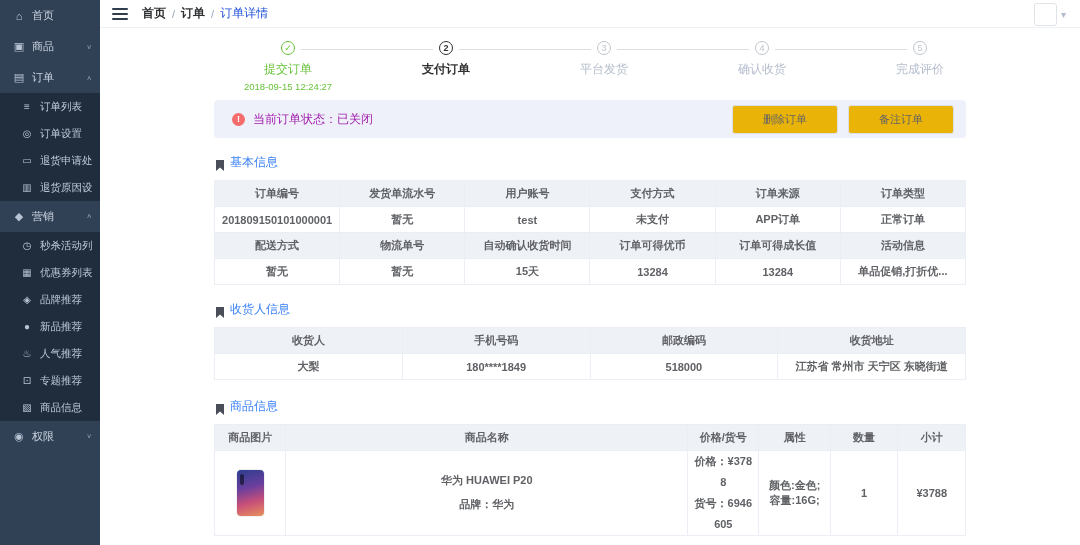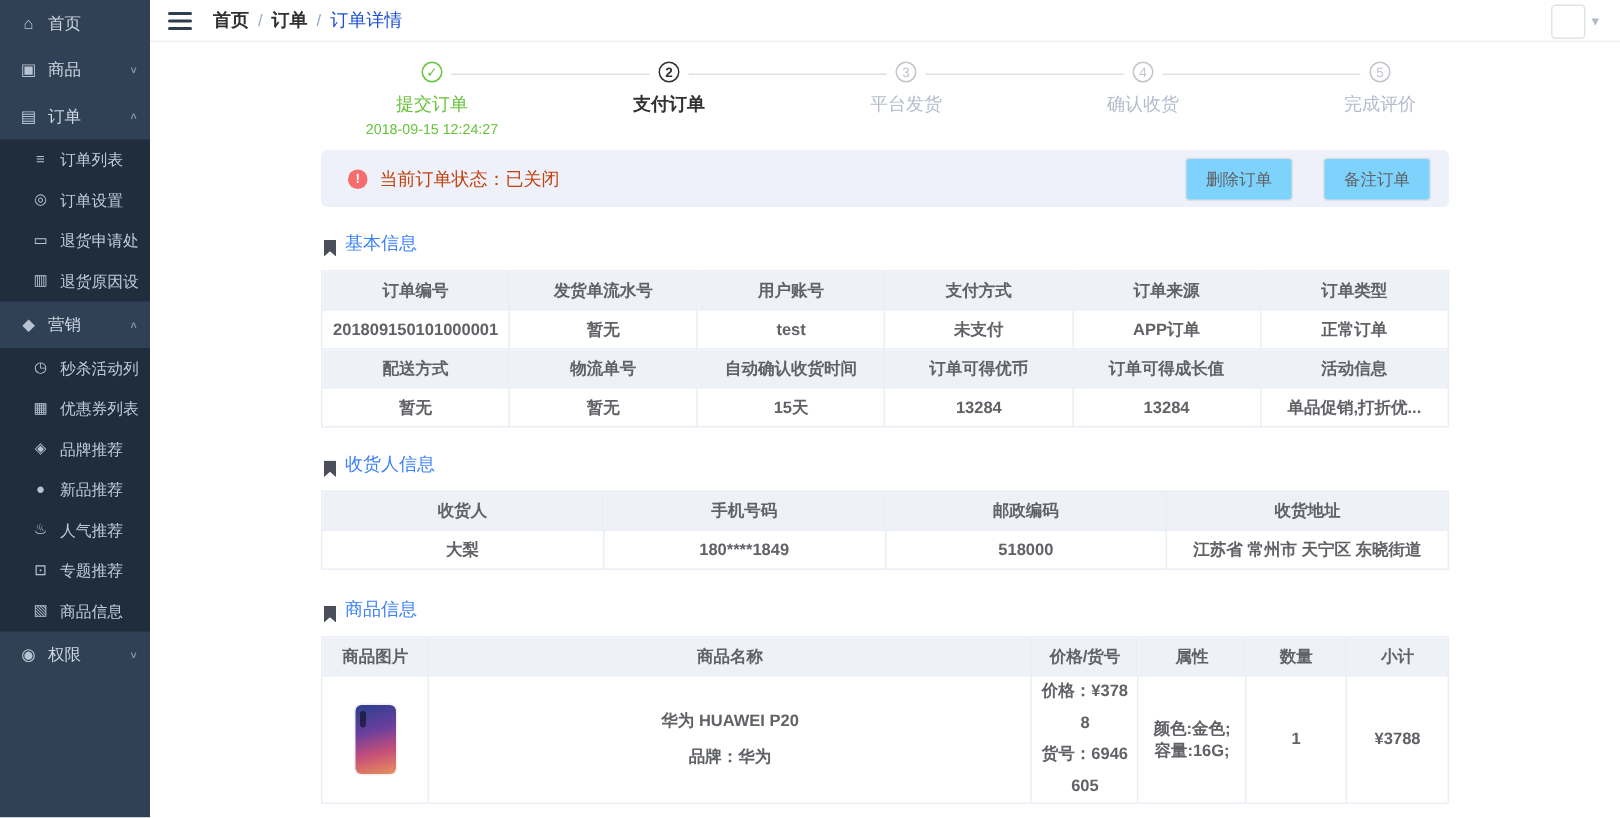--- a/index.html
+++ b/index.html
@@ -50,23 +50,23 @@
   .step.current .circle { border-color:#303133; color:#303133; font-weight:bold; }
   .step.current .title { color:#303133; font-weight:bold; }
 
   
   .content { width:752px; margin:0 auto; }
 
   .alert { margin-top:7px; height:38px; background:#eef1f9; border-radius:4px;
     display:flex; align-items:center; padding:0 12px 0 18px; }
   .alert-ico { width:13px; height:13px; border-radius:50%; background:#f56c6c; color:#fff;
     font-size:9px; font-weight:bold; text-align:center; line-height:13px; flex:0 0 13px; }
-  .alert-text { color:#c2410c; font-size:12px; margin-left:8px; flex:1; }
-  .btn { background:#7dd3fc; border:1px solid #dcdfe6; border-radius:3px; color:#606266;
-    font-size:11px; padding:6px 13px; margin-left:20px; cursor:pointer; font-family:inherit; }
+  .alert-text { color:#a21caf; font-size:12px; margin-left:8px; flex:1; }
+  .btn { background:#eab308; border:1px solid #dcdfe6; border-radius:3px; color:#606266;
+    font-size:11px; padding:6px 30px; margin-left:10px; cursor:pointer; font-family:inherit; }
 
   .sec-title { display:flex; align-items:flex-end; gap:6px; margin:16px 0 9px 2px;
     font-size:12px; color:#3b82f6; }
   .bookmark { display:inline-block; width:8px; height:11px; background:#4a4e59;
     clip-path:polygon(0 0,100% 0,100% 100%,50% 68%,0 100%); }
 
   table { width:100%; border-collapse:collapse; font-size:11px; color:#606266; table-layout:fixed; }
   td,th { border:1px solid #ebeef5; text-align:center; font-weight:bold; padding:0 6px;
     overflow:hidden; word-break:break-all; }
   tr.lab td, tr.lab th { background:#eef1f6; height:26px; }

